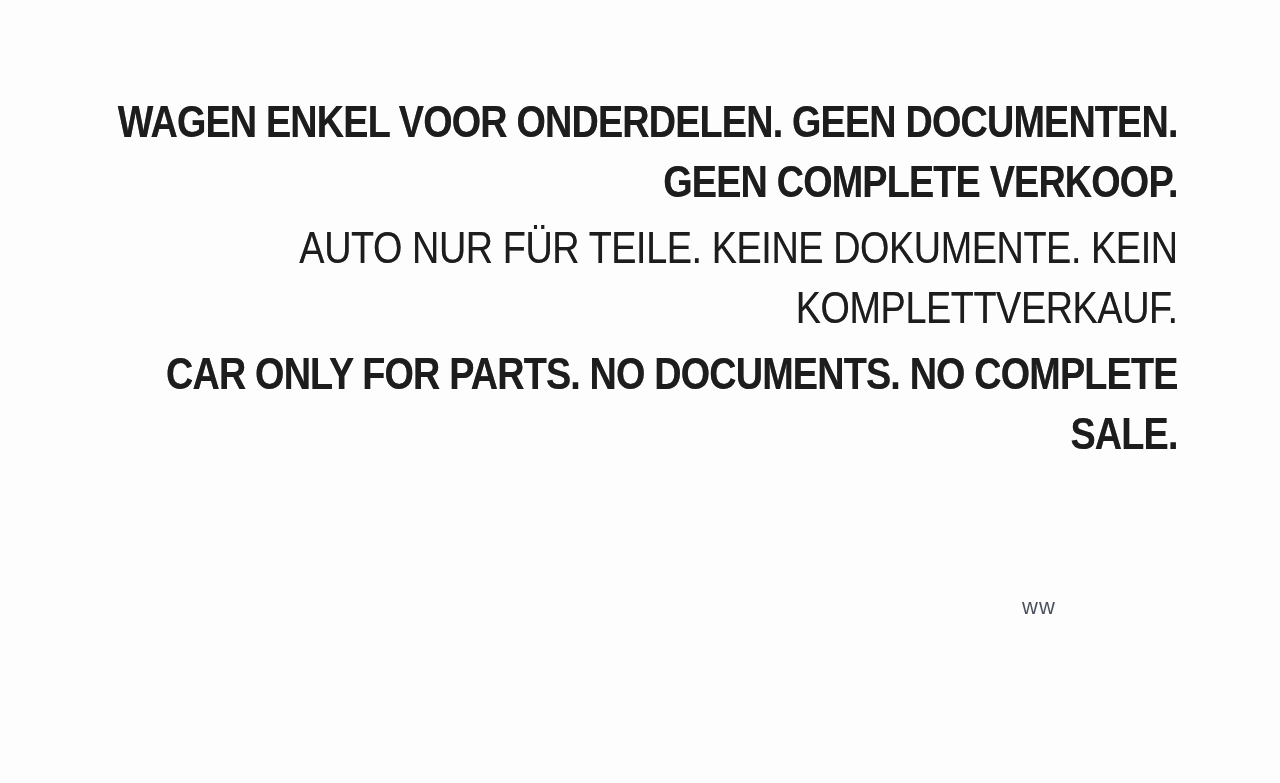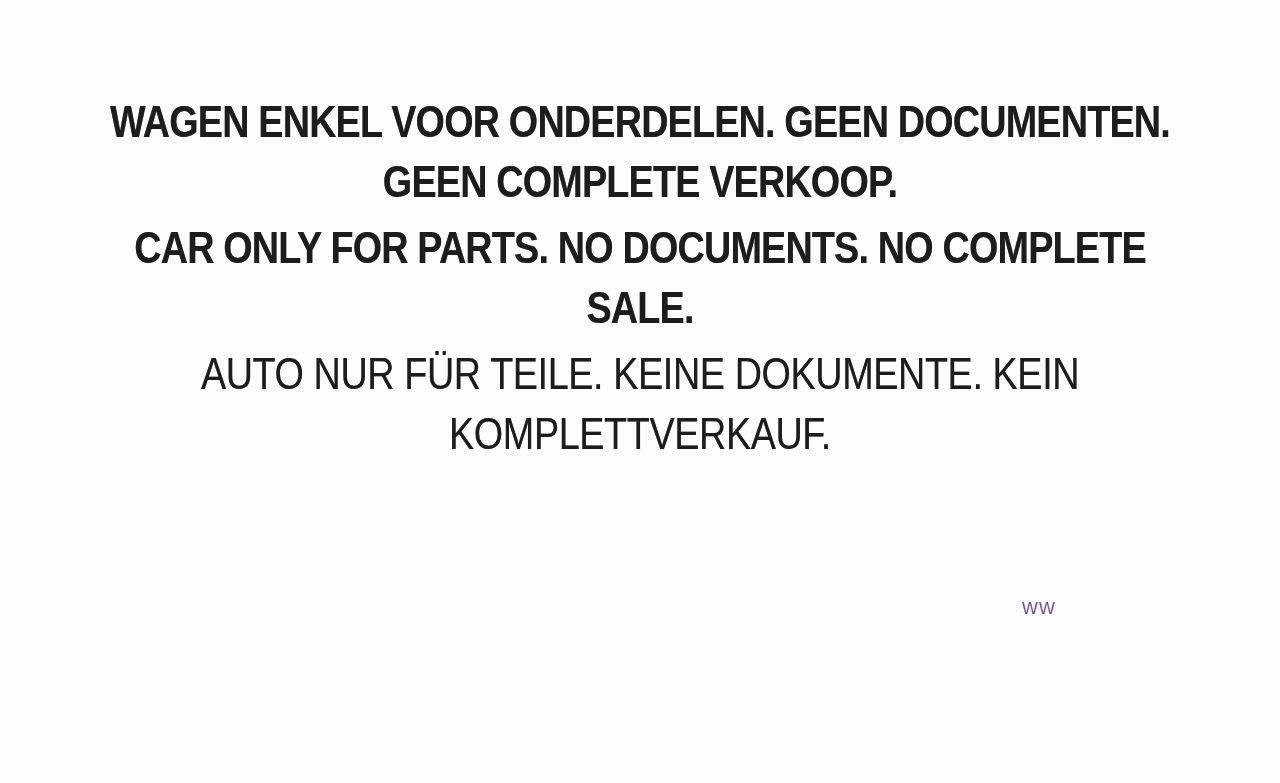--- a/index.html
+++ b/index.html
@@ -10,21 +10,21 @@
     width: 1280px;
     height: 783px;
     background: #fdfdfd;
     overflow: hidden;
     position: relative;
     font-family: "Liberation Sans", sans-serif;
     color: #1d1d1d;
   }
   .notice {
     padding-top: 92px;
-    text-align: center;
+    text-align: right;
   }
   .para {
     margin: 0 0 6px 0;
   }
   .line {
     font-size: 45px;
     line-height: 60px;
     white-space: nowrap;
     letter-spacing: -1px;
     transform: scaleX(0.84);
@@ -37,43 +37,43 @@
   .regular .line {
     font-weight: 400;
     letter-spacing: -0.5px;
   }
   .watermark {
     position: absolute;
     left: 1022px;
     top: 594px;
     font-size: 22px;
     font-weight: 400;
-    color: #4c1d95;
+    color: #0f172a;
     opacity: 0.75;
     letter-spacing: 1px;
     pointer-events: none;
   }
 </style>
 </head>
 <body>
 
 <div class="notice">
 
   <div class="para bold">
     <div class="line">WAGEN ENKEL VOOR ONDERDELEN. GEEN DOCUMENTEN.</div>
     <div class="line">GEEN COMPLETE VERKOOP.</div>
   </div>
 
 
+  <div class="para regular">
+    <div class="line">AUTO NUR FÜR TEILE. KEINE DOKUMENTE. KEIN</div>
+    <div class="line">KOMPLETTVERKAUF.</div>
+  </div>
+
   <div class="para bold">
     <div class="line">CAR ONLY FOR PARTS. NO DOCUMENTS. NO COMPLETE</div>
     <div class="line">SALE.</div>
-  </div>
-
-  <div class="para regular">
-    <div class="line">AUTO NUR FÜR TEILE. KEINE DOKUMENTE. KEIN</div>
-    <div class="line">KOMPLETTVERKAUF.</div>
   </div>
 
 
 </div>
 
 <span class="watermark">ww</span>
 
 </body></html>

